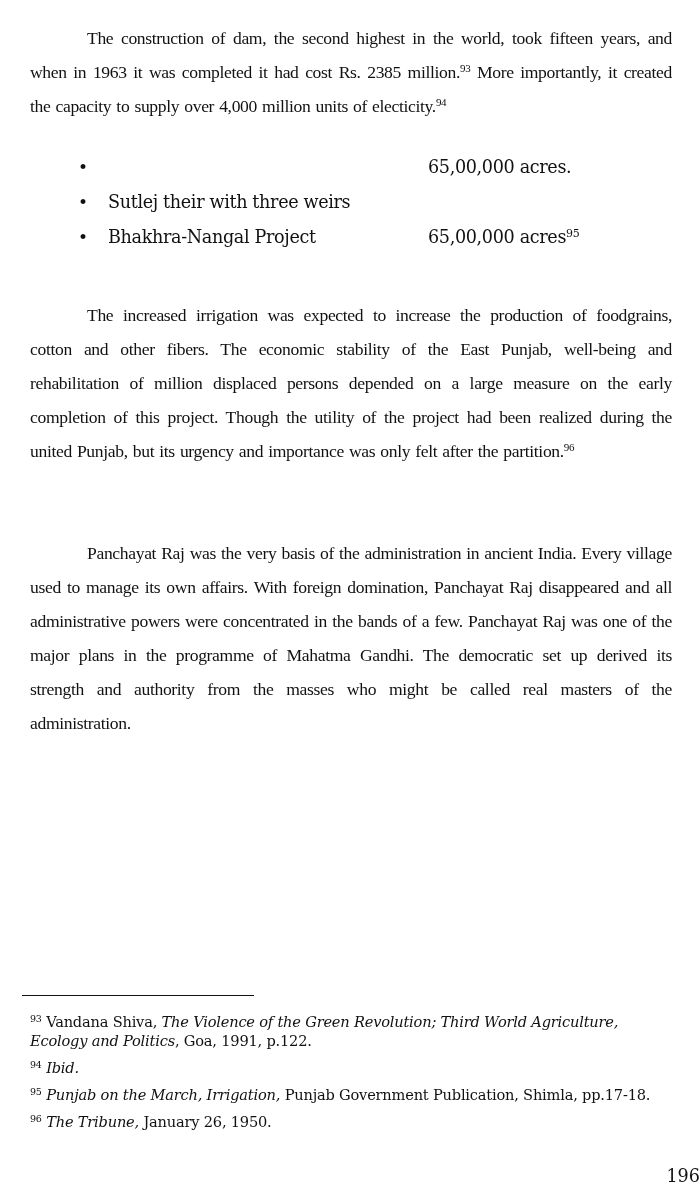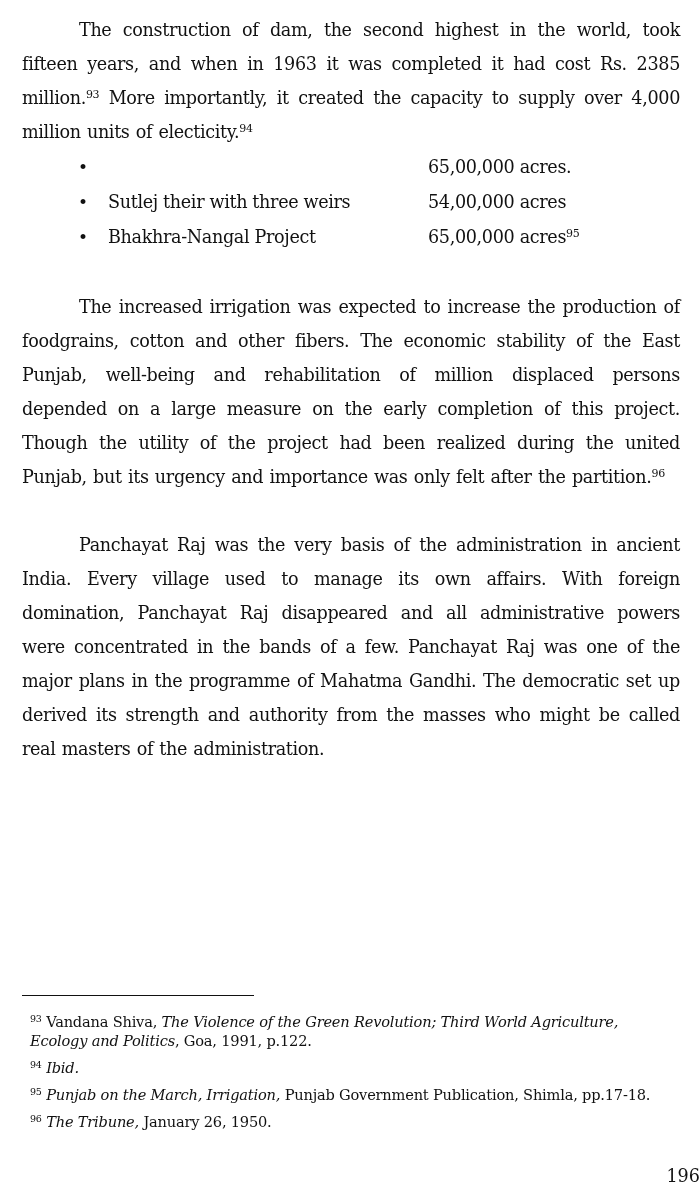--- a/index.html
+++ b/index.html
@@ -6,21 +6,21 @@
   body {
     width: 700px; height: 1203px; position: relative; overflow: hidden;
     font-family: "DejaVu Serif", serif; color: #111111;
   }
   .page { position: absolute; left: 0; top: 0; width: 700px; height: 1203px; }
   .body-text {
     position: absolute; left: 22px; width: 658px;
     font-size: 17.6px; line-height: 34px; text-align: justify;
     letter-spacing: -0.35px; word-spacing: 1px;
   }
-  .para { margin: 0; text-indent: 57px; text-align: justify; }
+  .para { margin: 8px; text-indent: 57px; text-align: justify; font-family: Liberation Serif, serif; }
   sup { font-size: 11px; line-height: 0; vertical-align: 6px; }
   .bullets { position: absolute; left: 78px; top: 150px; width: 600px; font-size: 17.6px; letter-spacing: -0.35px; }
   .bullet-row { position: relative; height: 35px; line-height: 35px; }
   .bullet-dot { position: absolute; left: 0; top: 0; width: 10px; font-size: 17px; }
   .bullet-label { position: absolute; left: 30px; top: 0; }
   .bullet-value { position: absolute; left: 350px; top: 0; }
   .rule { position: absolute; left: 22px; top: 995px; width: 232px; height: 0; border-top: 1.5px solid #111; }
   .footnotes {
     position: absolute; left: 22px; top: 1004px; width: 662px;
     font-size: 14.6px; line-height: 19px; letter-spacing: -0.2px;
@@ -40,21 +40,20 @@
   </div>
 
   <div class="bullets">
     <div class="bullet-row">
       <span class="bullet-dot">•</span>
       <span class="bullet-value"><span>65,00,000 acres.</span></span>
     </div>
     <div class="bullet-row">
       <span class="bullet-dot">•</span>
       <span class="bullet-label">Sutlej their with three weirs</span>
-      <span class="bullet-value"><span>54,00,000 acres</span></span>
     </div>
     <div class="bullet-row">
       <span class="bullet-dot">•</span>
       <span class="bullet-label">Bhakhra-Nangal Project</span>
       <span class="bullet-value"><span>65,00,000 acres</span><sup>95</sup></span>
     </div>
   </div>
 
   <div class="body-text" style="top:290px;">
     <p class="para"><span>The increased irrigation was expected to increase the production of foodgrains, cotton and other fibers. The economic stability of the East Punjab, well-being and rehabilitation of million displaced persons depended on a large measure on the early completion of this project. Though the utility of the project had been realized during the united Punjab, but its urgency and importance was only felt after the partition.</span><sup>96</sup></p>

